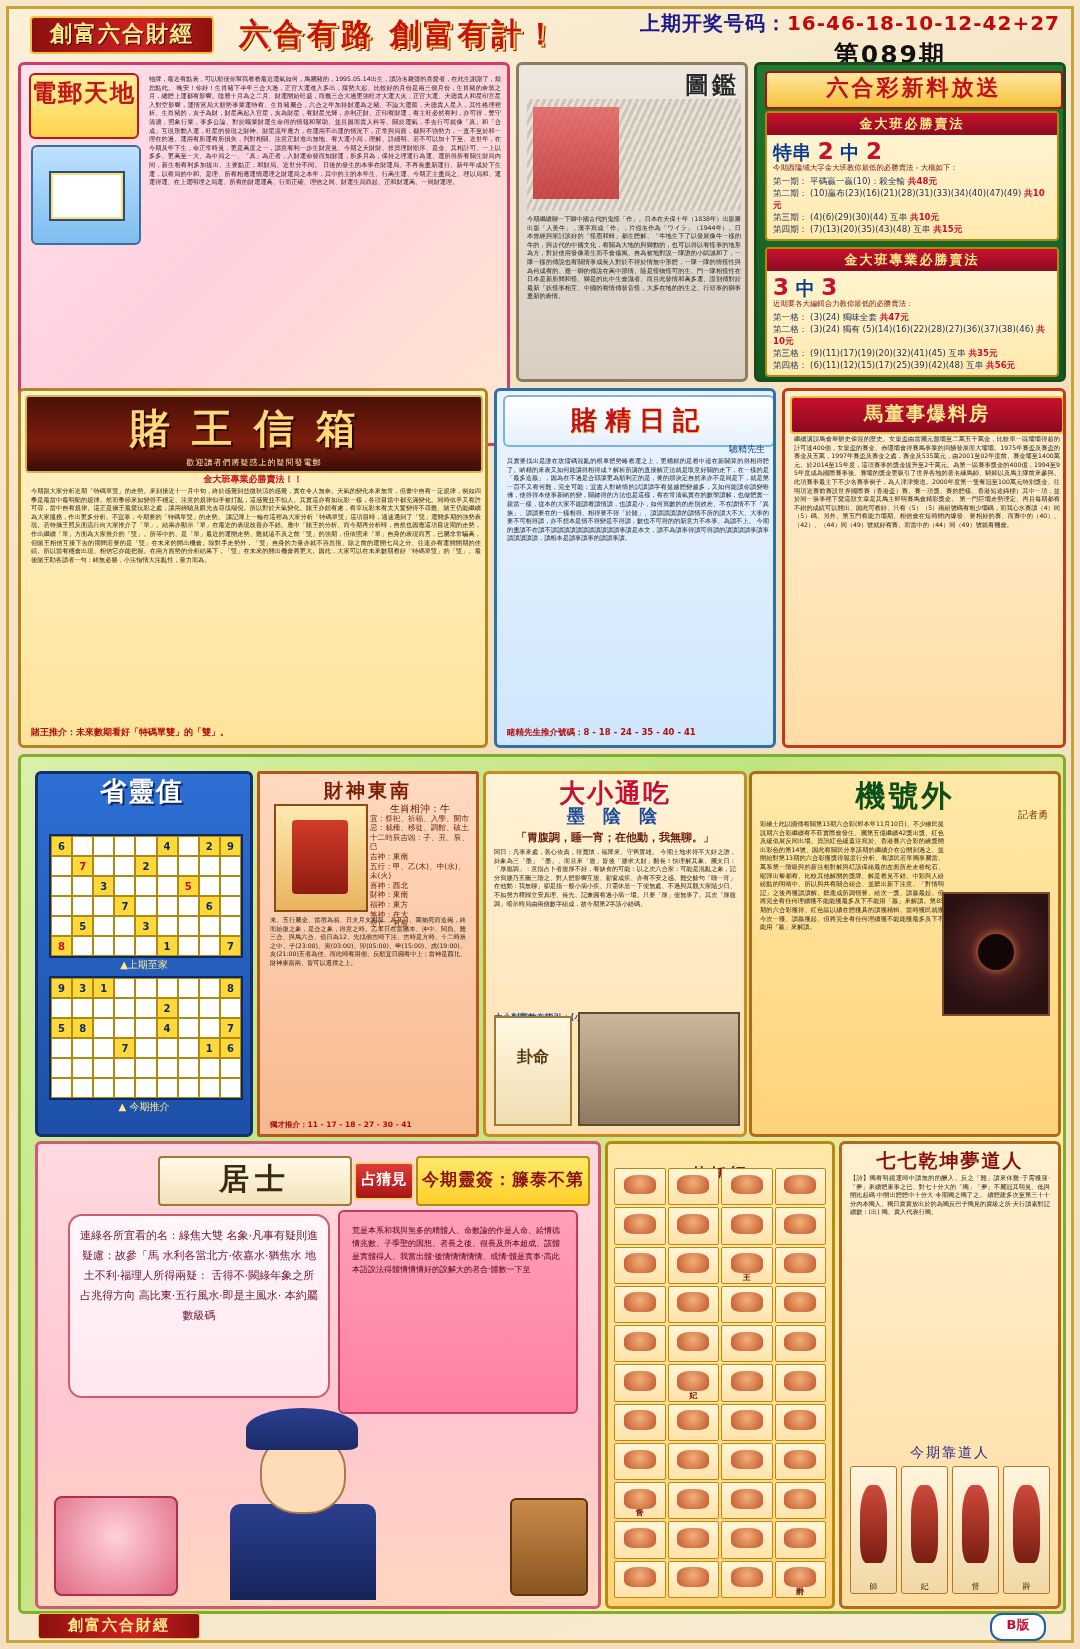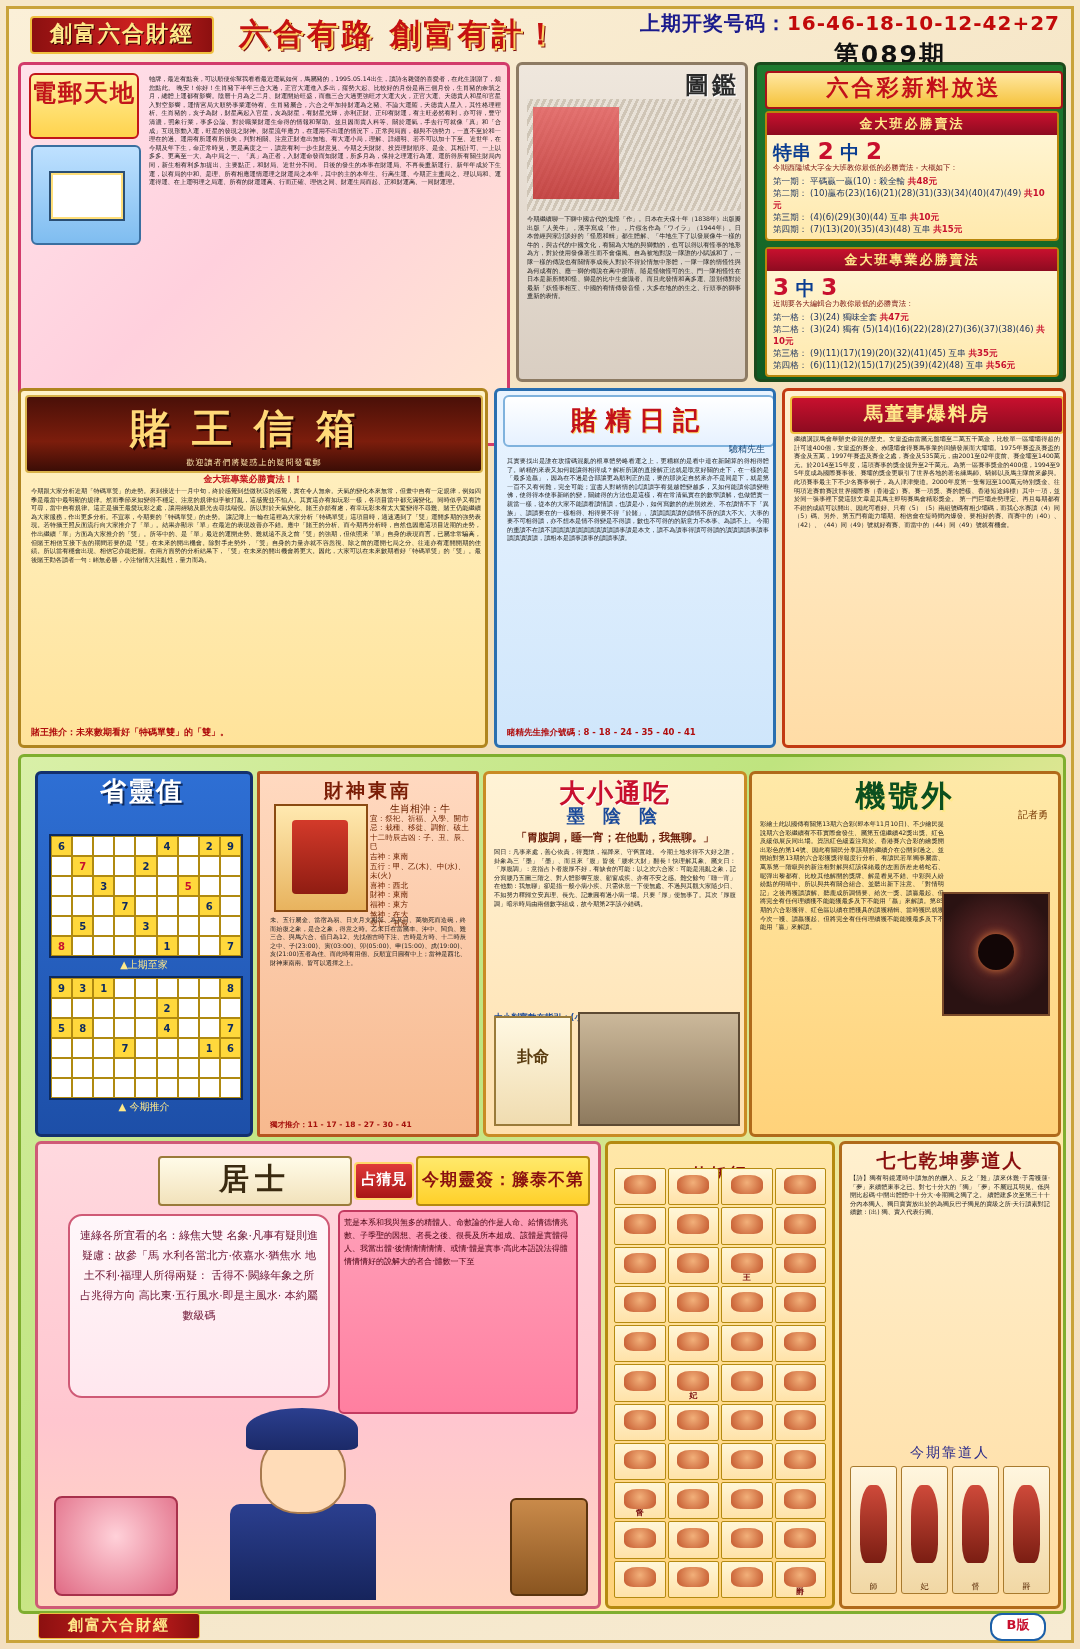--- a/index.html
+++ b/index.html
@@ -323,21 +323,21 @@
     position:absolute;left:30px;top:70px;width:258px;height:180px;
     background:linear-gradient(180deg,#fff7fa,#ffe7ee);
     border:2px solid #cf5a76;border-radius:14px;
   }
   .ju-bubble .t{padding:10px;font-size:11px;line-height:20px;color:#6b1030;text-align:center;}
   .ju-pink{
     position:absolute;left:300px;top:66px;width:236px;height:200px;
     background:linear-gradient(180deg,#ff9fb8,#ff7fa0);
     border:2px solid #c33a60;border-radius:6px;
   }
-  .ju-pink .t{padding:4px;font-size:8px;line-height:13px;color:#46000f;}
+  .ju-pink .t{padding:12px;font-size:8px;line-height:13px;color:#46000f;}
   .ju-fig{
     position:absolute;left:170px;bottom:8px;width:190px;height:190px;
   }
   .ju-head{
     position:absolute;left:52px;top:26px;width:82px;height:76px;border-radius:44%;
     background:#ffdcb8;border:2px solid #a87a4e;
   }
   .ju-hat{
     position:absolute;left:38px;top:0px;width:112px;height:42px;border-radius:50% 50% 10% 10%;
     background:linear-gradient(180deg,#2b3f8f,#1b2a68);

